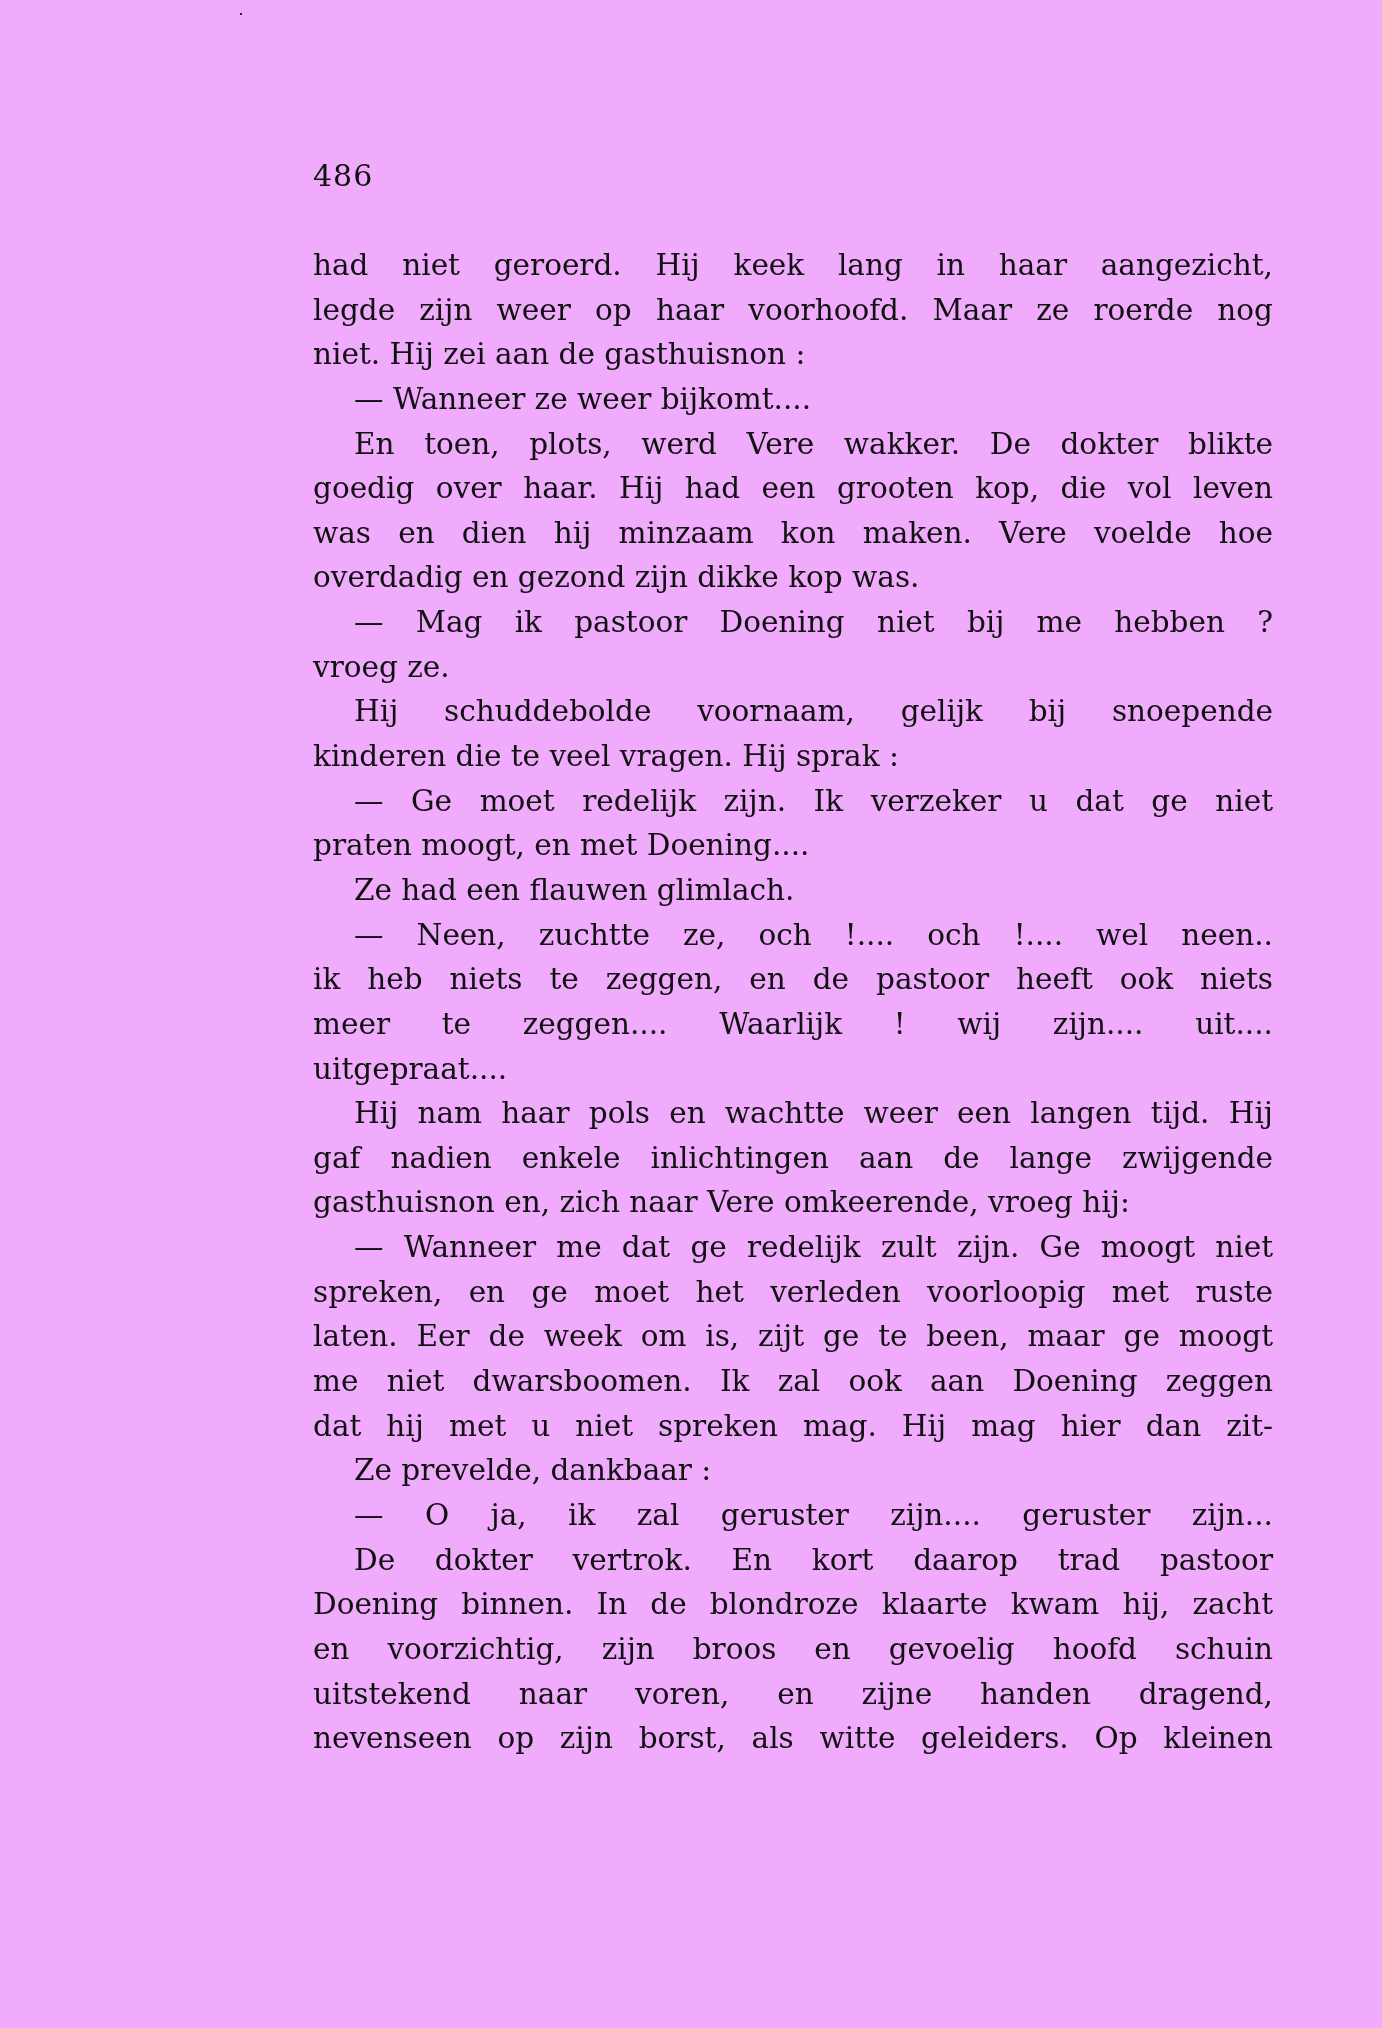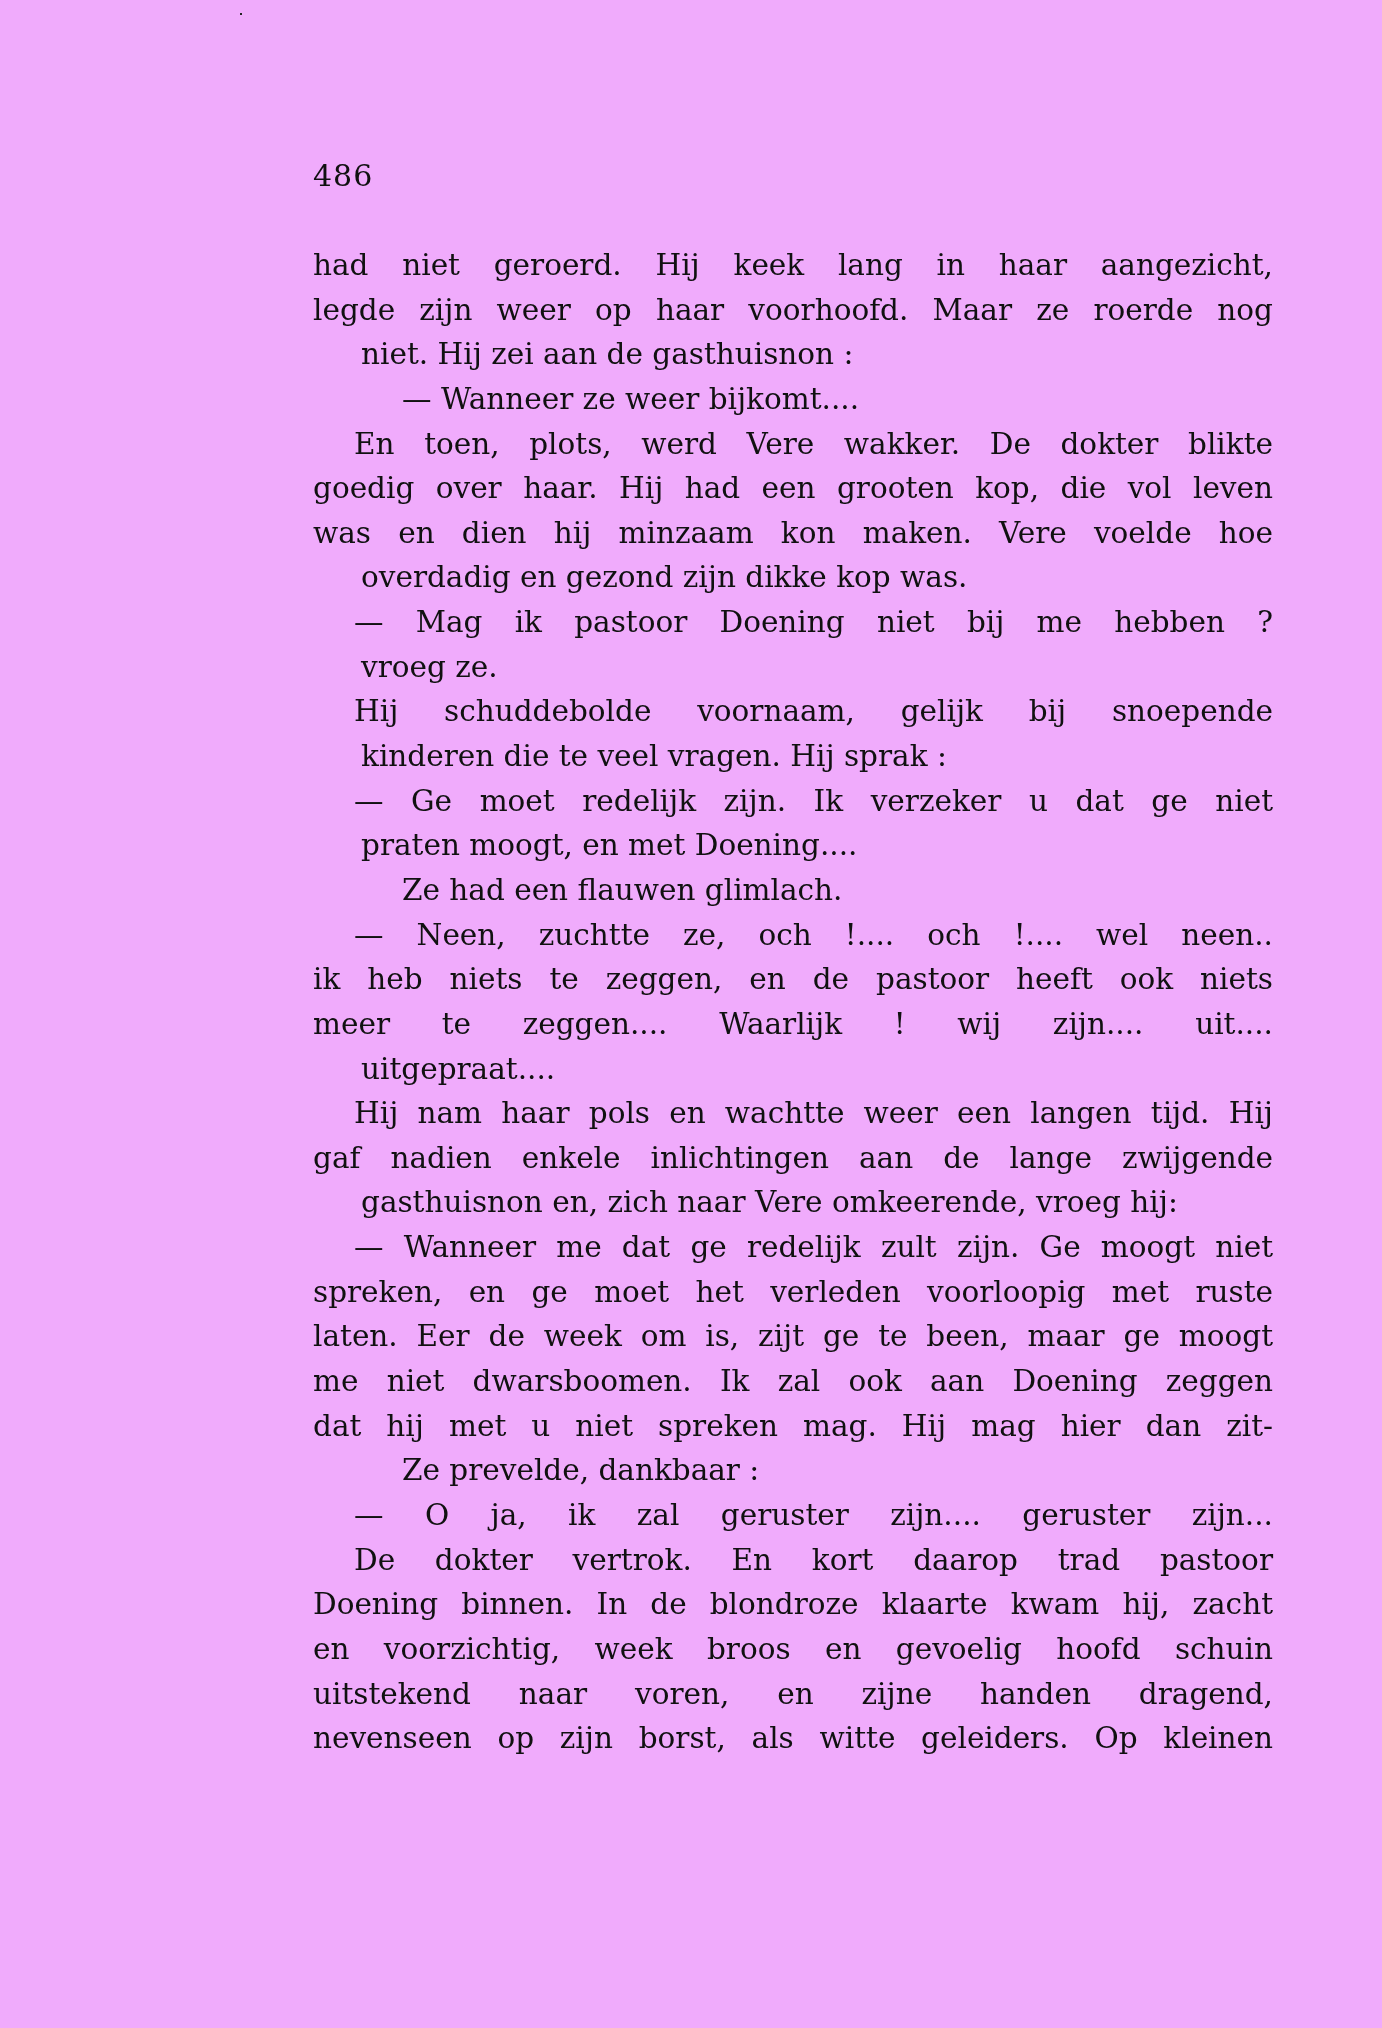--- a/index.html
+++ b/index.html
@@ -13,21 +13,21 @@
   }
   .body-text {
     position: absolute; left: 313px; top: 243px; width: 960px;
     font-family: "DejaVu Serif", "Liberation Serif", serif;
     font-size: 29.5px; line-height: 44.65px; color: #111;
   }
   .line {
     display: block; height: 44.65px; white-space: nowrap;
     text-align: justify; text-align-last: justify;
   }
-  .line.last { text-align-last: left; margin-left: 48px; }
+  .line.last { text-align-last: left; }
   .line.indent { padding-left: 41px; }
 </style>
 </head>
 <body>
 
 <div class="page">
   <div class="speck"></div>
   <div class="page-number">486</div>
   <div class="body-text" id="body-text">
       <span class="line">had niet geroerd. Hij keek lang in haar aangezicht,</span>
@@ -54,17 +54,17 @@
       <span class="line last">gasthuisnon en, zich naar Vere omkeerende, vroeg hij:</span>
       <span class="line indent">— Wanneer me dat ge redelijk zult zijn. Ge moogt niet</span>
       <span class="line">spreken, en ge moet het verleden voorloopig met ruste</span>
       <span class="line">laten. Eer de week om is, zijt ge te been, maar ge moogt</span>
       <span class="line">me niet dwarsboomen. Ik zal ook aan Doening zeggen</span>
       <span class="line">dat hij met u niet spreken mag. Hij mag hier dan zit-</span>
       <span class="line indent last">Ze prevelde, dankbaar :</span>
       <span class="line indent">— O ja, ik zal geruster zijn.... geruster zijn...</span>
       <span class="line indent">De dokter vertrok. En kort daarop trad pastoor</span>
       <span class="line">Doening binnen. In de blondroze klaarte kwam hij, zacht</span>
-      <span class="line">en voorzichtig, week broos en gevoelig hoofd schuin</span>
+      <span class="line">en voorzichtig, zijn broos en gevoelig hoofd schuin</span>
       <span class="line">uitstekend naar voren, en zijne handen dragend,</span>
       <span class="line">nevenseen op zijn borst, als witte geleiders. Op kleinen</span>
     </div>
 </div>
 
 </body></html>

